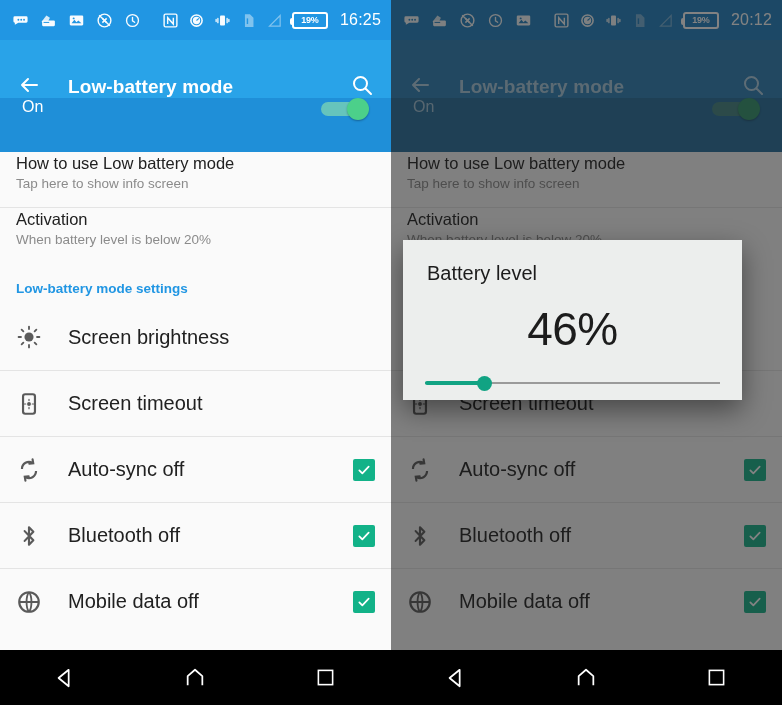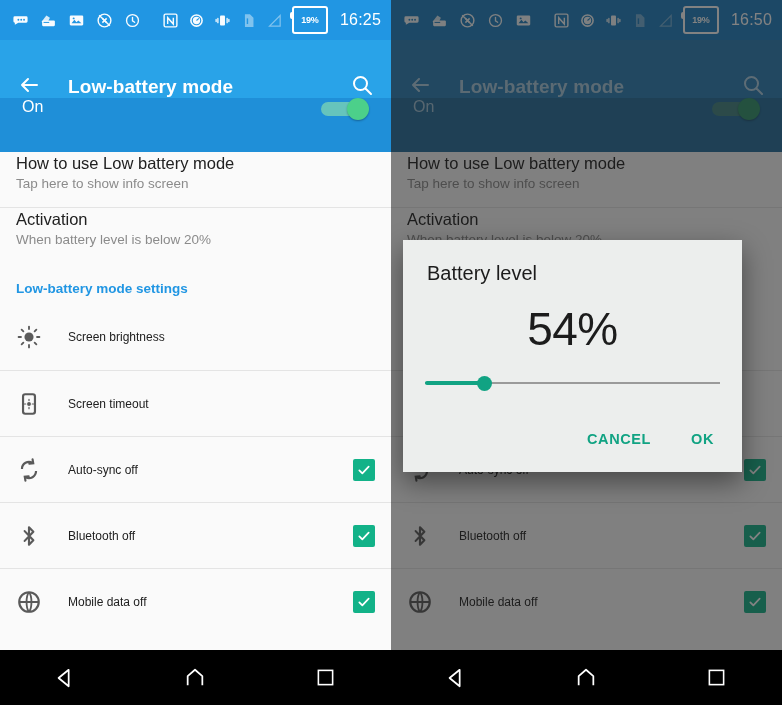--- a/index.html
+++ b/index.html
@@ -9,21 +9,21 @@
   .phone.right{border-left:0;}
 
   
   .statusbar{position:relative;height:40px;background:#2196e3;display:flex;align-items:center;
              padding:0 10px 0 12px;box-sizing:border-box;color:#fff;}
   .right .statusbar{background:#1d7fc0;}
   .sb-left{display:flex;align-items:center;gap:11px;}
   .sb-right{margin-left:auto;display:flex;align-items:center;gap:9px;}
   .sb-ico{width:17px;height:17px;display:block;opacity:.97;}
   .sb-ico.dim{opacity:.55;}
-  .batt{display:flex;align-items:center;justify-content:center;width:36px;height:28px;
+  .batt{display:flex;align-items:center;justify-content:center;width:36px;height:17px;
         border:2px solid #fff;border-radius:3px;position:relative;font-size:9px;font-weight:bold;
         letter-spacing:-.2px;color:#fff;box-sizing:border-box;text-align:right;}
   .batt:before{content:"";position:absolute;left:-4px;top:4px;width:3px;height:7px;background:#fff;
         border-radius:2px 0 0 2px;}
   .sb-time{font-size:16px;font-weight:500;letter-spacing:.2px;margin-left:3px;}
 
   
   .appbar{height:58px;background:#29a3e8;display:flex;align-items:flex-end;padding:0 16px;
           box-sizing:border-box;color:#fff;}
   .right .appbar{background:#2a7fb5;}
@@ -52,21 +52,21 @@
   .content{background:#fafafa;}
   .row{position:relative;background:#fafafa;padding:0 16px;box-sizing:border-box;
        display:flex;align-items:center;}
   .row + .row{border-top:1px solid #e4e4e4;}
   .row.two-line{display:block;padding-top:0;padding-bottom:13px;}
   .row .t1{font-size:16.5px;color:#212121;line-height:1.35;}
   .row .t2{font-size:13.5px;color:#8b8b8b;line-height:1.4;margin-top:1px;}
   .section-hd{padding:18px 16px 8px;font-size:13.5px;font-weight:bold;color:#2196e3;background:#fafafa;}
   .item{height:66px;}
   .item .gl{width:52px;display:flex;align-items:center;}
-  .item .lab{font-size:12px;color:#212121;}
+  .item .lab{font-size:20px;color:#212121;}
   .item .spacer{flex:1;}
   .cbox{width:22px;height:22px;border-radius:2px;background:#12b288;display:flex;
         align-items:center;justify-content:center;}
 
   
   .navbar{position:absolute;left:0;bottom:0;width:391px;height:55px;background:#000;
           display:flex;align-items:center;justify-content:space-around;}
   .navbar .nb{width:46px;height:40px;display:flex;align-items:center;justify-content:center;cursor:pointer;}
 
   
@@ -326,21 +326,21 @@
         <svg class="sb-ico dim" viewBox="0 0 24 24">
             <path fill="#bcd9ec" d="M7 3h7l5 5v13H7z"></path>
             <rect x="9.5" y="9" width="2" height="8" fill="#1d7fc0"></rect>
           </svg>
         <svg class="sb-ico dim" viewBox="0 0 24 24">
             <path d="M20 5v15H5z" fill="none" stroke="#bcd9ec" stroke-width="1.7"></path>
           </svg>
         <div class="batt">
             <span>19%</span>
           </div>
-        <div class="sb-time">16:50</div>
+        <div class="sb-time">20:12</div>
       </div>
     </div>
 
     <div class="appbar">
       <div class="ico-btn">
         <svg width="24" height="24" viewBox="0 0 24 24">
             <path d="M20 12H5M11 6l-6 6 6 6" stroke="#fff" stroke-width="2" fill="none" stroke-linecap="round" stroke-linejoin="round"></path>
           </svg>
       </div>
       <div class="title">Low-battery mode</div>
@@ -446,30 +446,26 @@
               <path d="M5 12.5l4.5 4.5L19 7" stroke="#fff" stroke-width="2.6" fill="none" stroke-linecap="round" stroke-linejoin="round"></path>
             </svg>
         </div>
       </div>
     </div>
 
     <div class="scrim"></div>
 
     <div class="dialog">
       <div class="dtitle">Battery level</div>
-      <div class="dval">54%</div>
+      <div class="dval">46%</div>
       <div class="slider">
         <div class="strack"></div>
         <div class="sfill" id="sfill" style="width: 20%;"></div>
         <div class="sthumb" id="sthumb" style="left: 20%;"></div>
       </div>
-      <div class="dactions">
-        <div class="btn">CANCEL</div>
-        <div class="btn">OK</div>
-      </div>
     </div>
 
     <div class="navbar">
       <div class="nb">
           <svg width="22" height="22" viewBox="0 0 24 24">
             <path d="M16 3L5 12l11 9z" fill="none" stroke="#fff" stroke-width="1.9" stroke-linejoin="round"></path>
           </svg>
         </div>
       <div class="nb">
           <svg width="22" height="22" viewBox="0 0 24 24">

